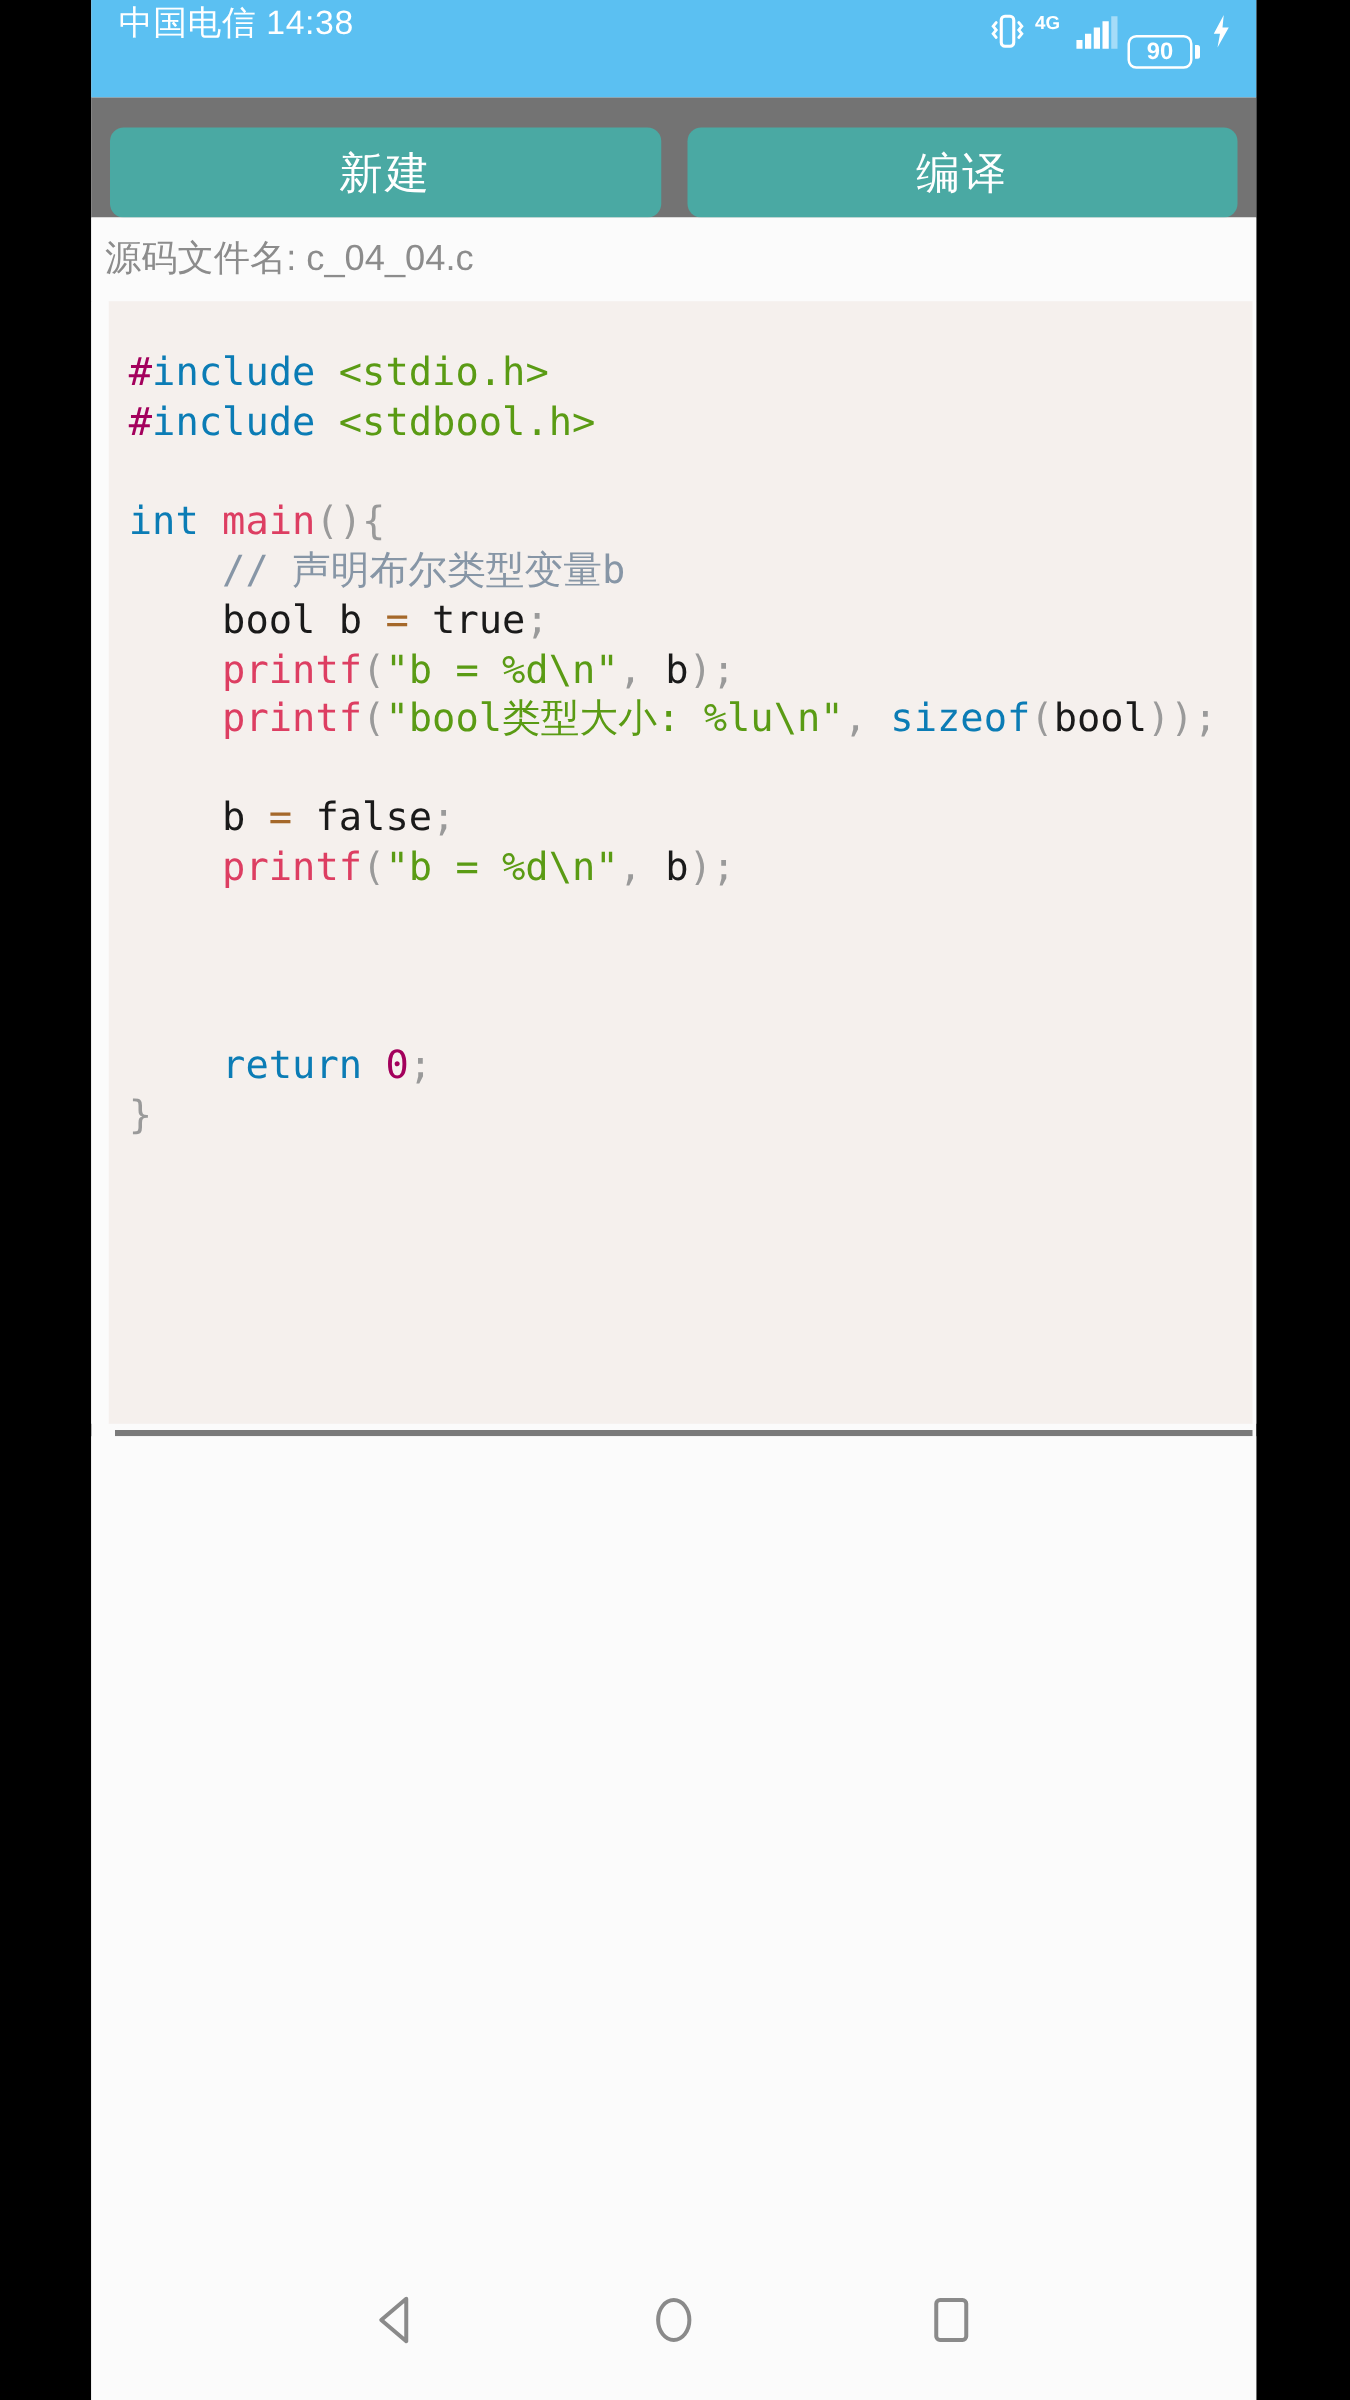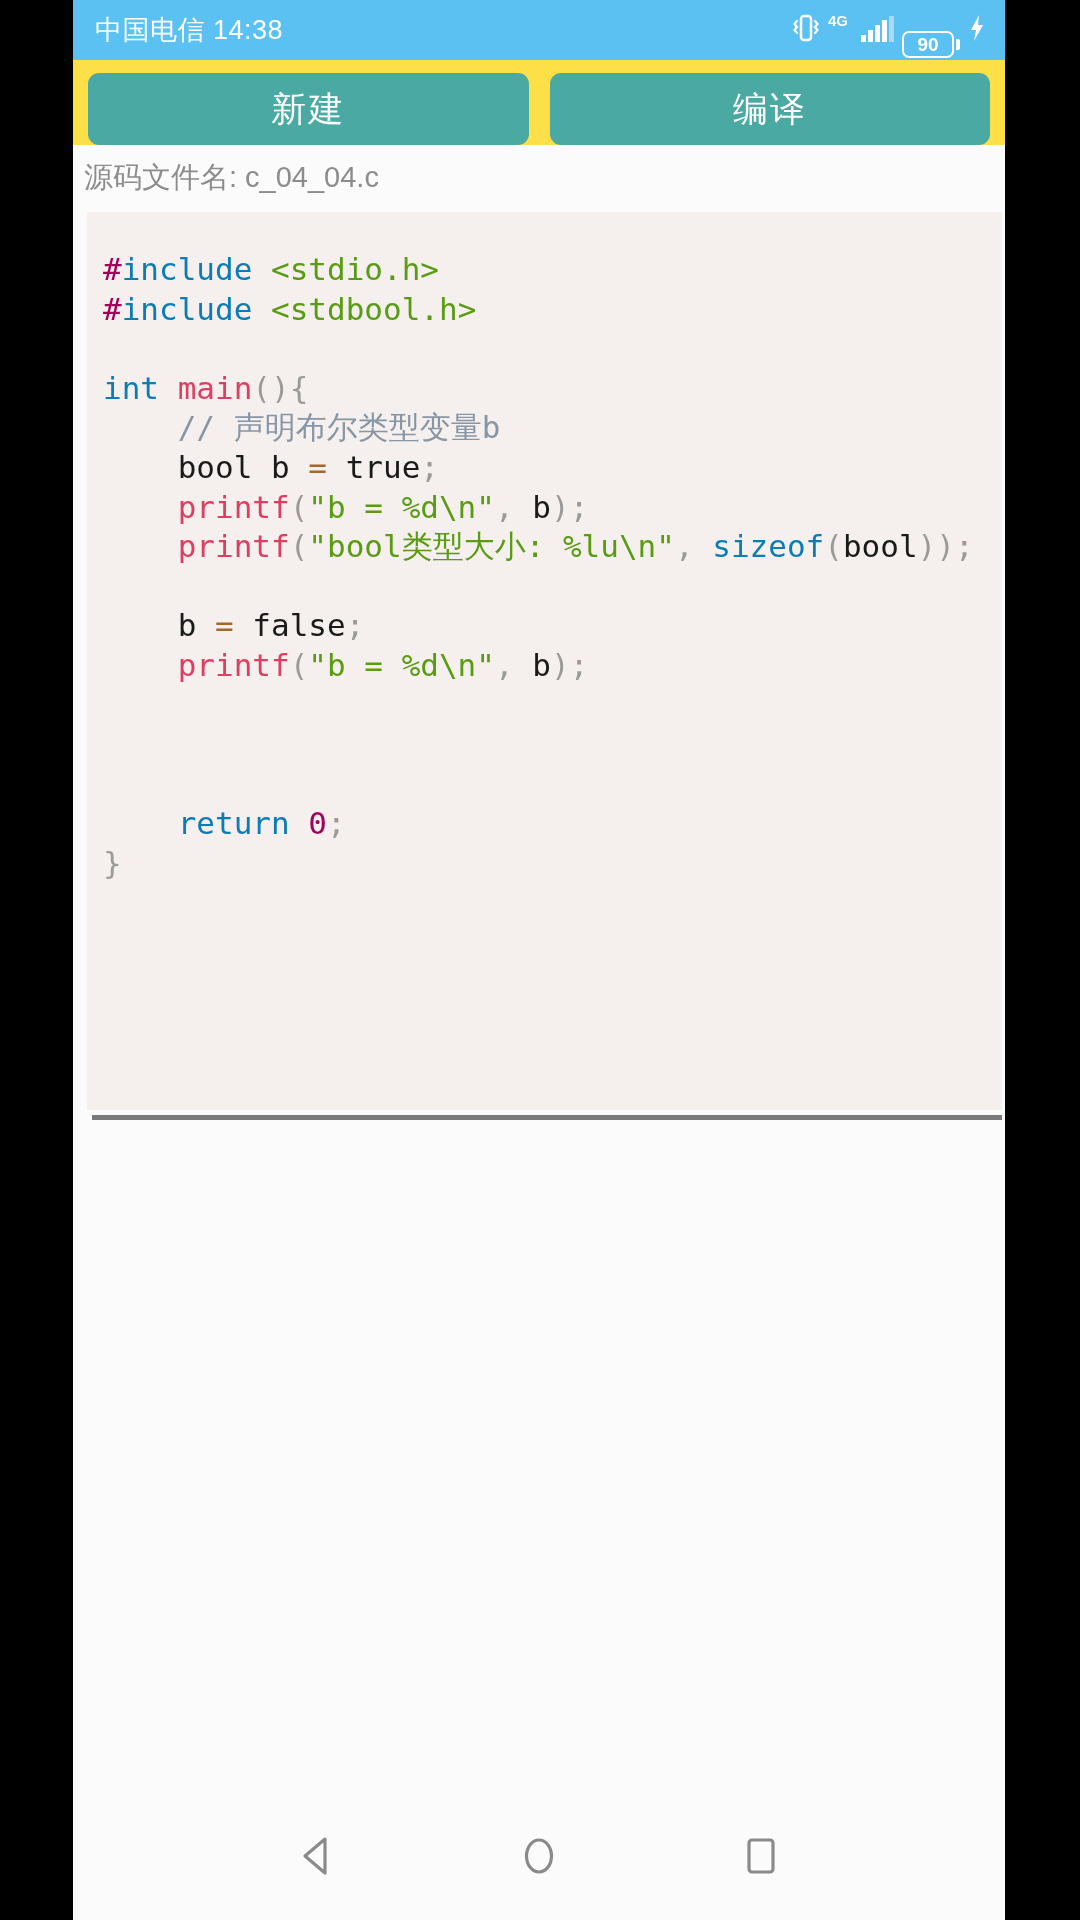--- a/index.html
+++ b/index.html
@@ -12,23 +12,23 @@
   #phone {
     position:absolute;
     left:73px; top:0;
     width:932px; height:1920px;
     background:#fbfbfb;
     display:flex; flex-direction:column;
   }
 
   
   .statusbar {
-    height:60px;
+    height:78px;
     background:#5bc0f2;
-    display:flex; align-items:center;
+    display:flex; align-items:flex-start;
     padding:0 18px 0 22px;
     flex:0 0 auto;
     color:#ffffff;
   }
   .sb-left { font-size:27px; letter-spacing:.5px; white-space:nowrap; }
   .sb-right { margin-left:auto; display:flex; align-items:center; gap:7px; }
 
   .ic { display:block; }
   .battery {
     display:flex; align-items:center; gap:2px;margin-top:28px;
@@ -38,22 +38,22 @@
     border:2.5px solid #fff; border-radius:7px;
     display:flex; align-items:center; justify-content:center;
   }
   .batt-num { font-size:19px; line-height:1; color:#fff; font-weight:600; }
   .batt-cap { width:4px; height:11px; background:#fff; border-radius:0 2px 2px 0; }
 
   
   .toolbar {
     flex:0 0 auto;
     display:flex; gap:21px;
-    padding:13px 15px 0 15px;
-    background:#fde047;
+    padding:24px 15px 0 15px;
+    background:#737373;
   }
   .tbtn {
     flex:1 1 0;
     height:72px;
     background:#4aa9a3;
     border:none; border-radius:11px;
     color:#ffffff;
     font-size:35px;
     font-family:"Liberation Sans", sans-serif;
     letter-spacing:2px;

